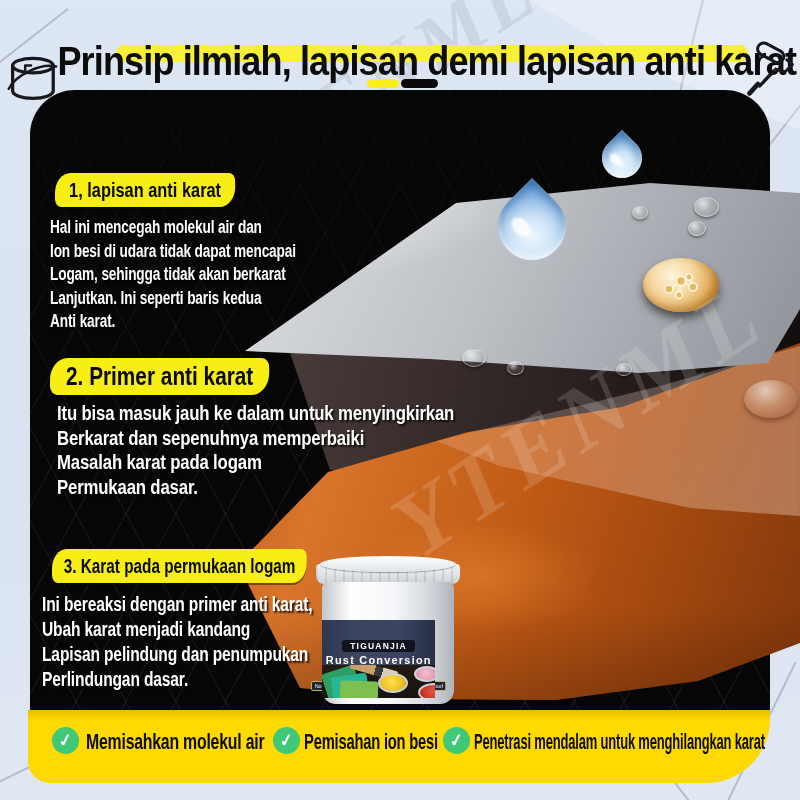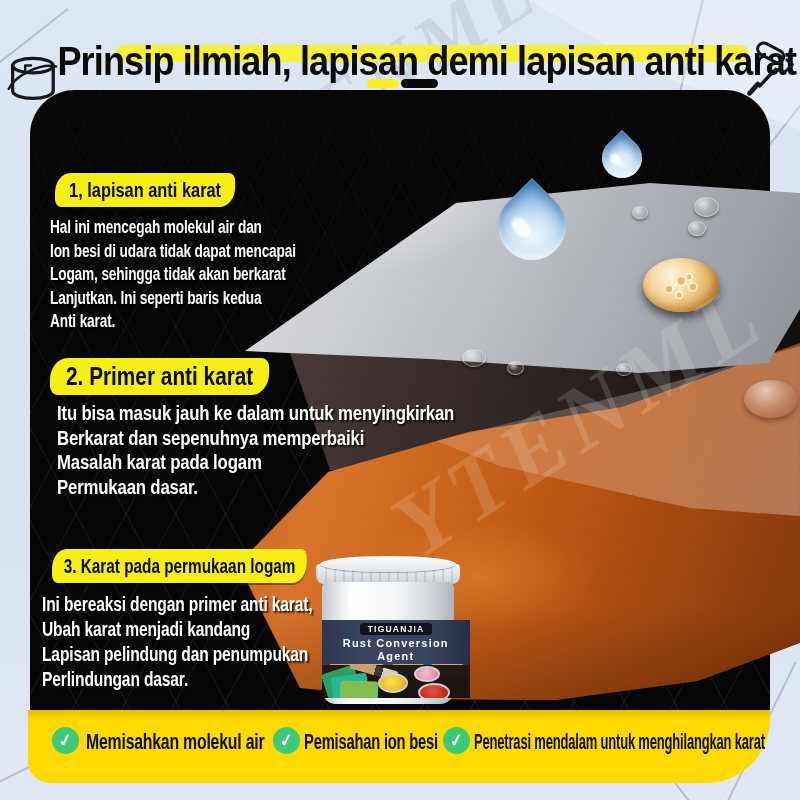--- a/index.html
+++ b/index.html
@@ -93,23 +93,23 @@
   .text3{left:42px;top:592px;font-size:19.5px;line-height:25px;transform:scaleX(.80);}
   
   .bucket{position:absolute;left:316px;top:556px;width:144px;height:150px;z-index:30;}
   .lid-top{position:absolute;left:4px;top:0;width:136px;height:16px;border-radius:50%;
            background:linear-gradient(180deg,#ffffff,#dfe3e8);box-shadow:0 1px 1px rgba(0,0,0,.3);}
   .lid-rim{position:absolute;left:0;top:8px;width:144px;height:20px;border-radius:4px 4px 8px 8px;
            background:repeating-linear-gradient(90deg,rgba(0,0,0,.09) 0 2px,transparent 2px 9px),
                       linear-gradient(180deg,#f4f6f8,#cdd2d8);}
   .bkt-body{position:absolute;left:6px;top:26px;width:132px;height:122px;border-radius:6px 6px 14px 14px;
            background:linear-gradient(90deg,#c2c7cd,#ffffff 22%,#f4f6f8 55%,#d6dade 80%,#aeb3bb);}
-  .bkt-label{position:absolute;left:0;top:38px;width:148px;height:78px;
+  .bkt-label{position:absolute;left:0;top:38px;width:113px;height:78px;
            background:linear-gradient(90deg,#2e3650,#3c4560 30%,#3c4560 70%,#272e45);
-           display:flex;flex-direction:column;align-items:center;padding-top:3px;}
+           display:flex;flex-direction:column;align-items:center;padding-top:20px;}
   .brand-badge{background:#10131d;color:#fff;font-size:8.5px;font-weight:700;letter-spacing:1.2px;
            padding:1px 8px;border-radius:3px;white-space:nowrap;}
   .pname{color:#fff;font-weight:700;font-size:11.5px;line-height:12.5px;letter-spacing:1.3px;
            text-align:center;white-space:pre-line;margin-top:2px;transform:scaleX(.95);}
   .pbadges{display:flex;gap:3px;margin-top:2px;}
   .pbadge{border:1px solid #cdb96a;background:#1d2335;color:#fff;font-size:6px;line-height:8px;
            padding:0 3px;border-radius:2px;white-space:nowrap;transform:scaleX(.9);}
   .label-art{position:absolute;left:0;bottom:0;width:100%;height:33px;overflow:hidden;
            background:linear-gradient(180deg,#241a12,#171310);}
   .art{position:absolute;border-radius:3px;}

